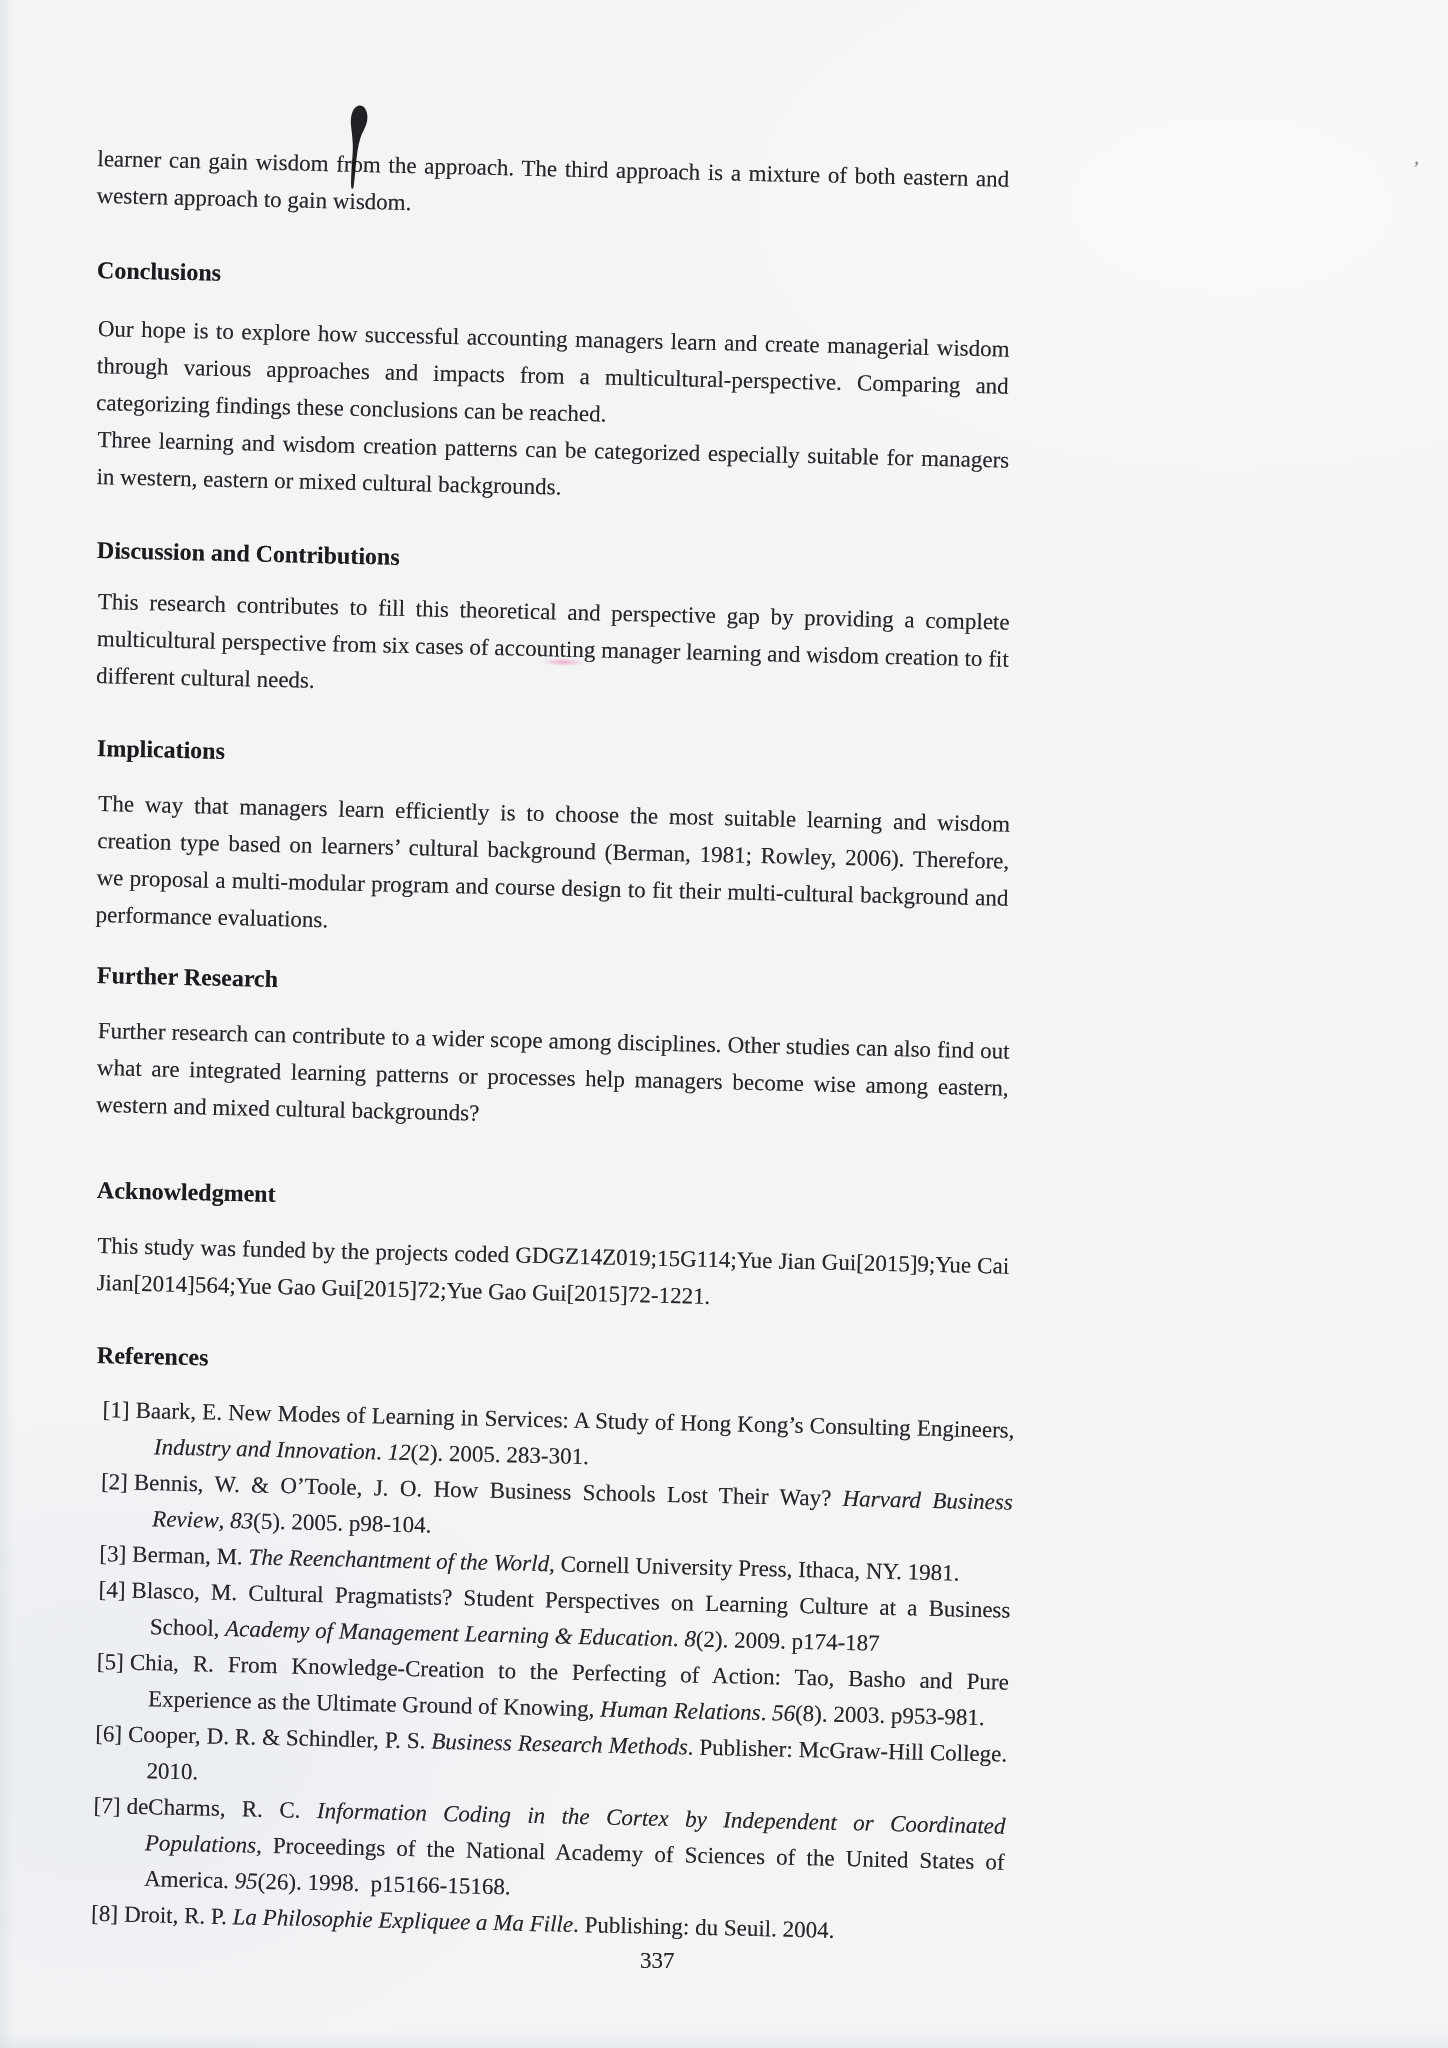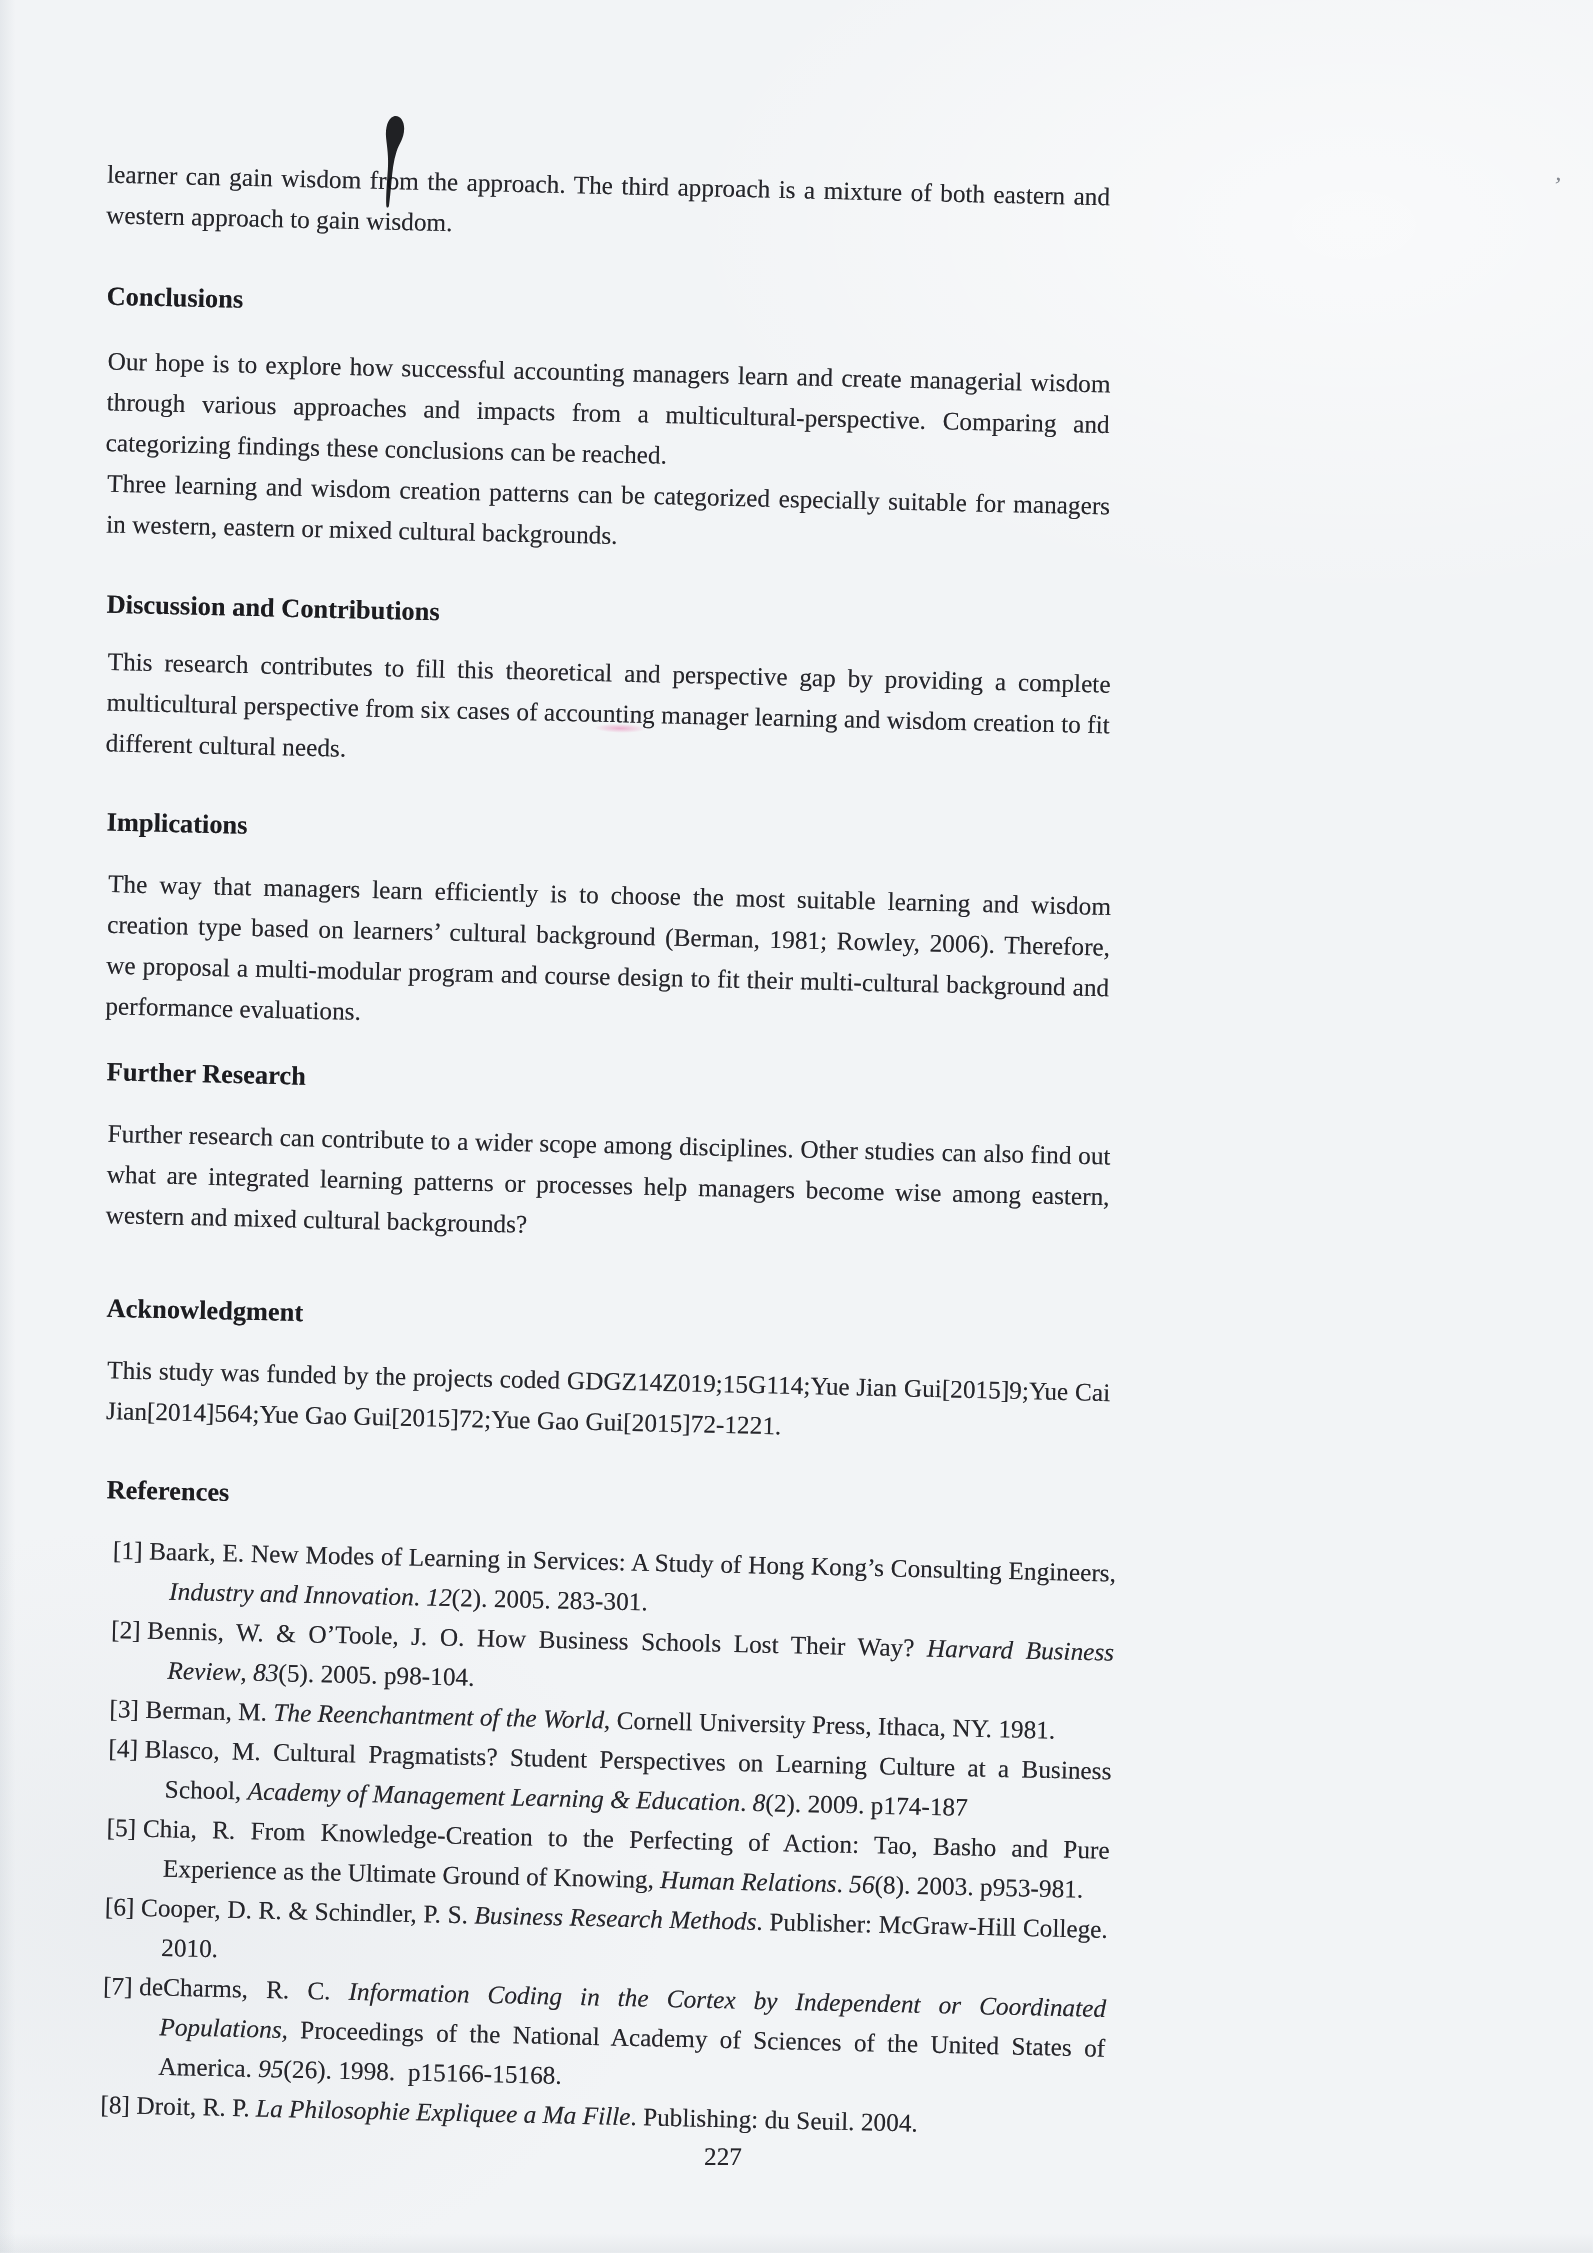--- a/index.html
+++ b/index.html
@@ -83,14 +83,14 @@
       <p class="ref"><span class="ref-marker">[3]</span><span>Berman, M. </span><em>The Reenchantment of the World</em><span>, Cornell University Press, Ithaca, NY. 1981.</span></p>
       <p class="ref"><span class="ref-marker">[4]</span><span>Blasco, M. Cultural Pragmatists? Student Perspectives on Learning Culture at a Business School, </span><em>Academy of Management Learning &amp; Education</em><span>. </span><em>8</em><span>(2). 2009. p174-187</span></p>
       <p class="ref"><span class="ref-marker">[5]</span><span>Chia, R. From Knowledge-Creation to the Perfecting of Action: Tao, Basho and Pure Experience as the Ultimate Ground of Knowing, </span><em>Human Relations</em><span>. </span><em>56</em><span>(8). 2003. p953-981.</span></p>
       <p class="ref"><span class="ref-marker">[6]</span><span>Cooper, D. R. &amp; Schindler, P. S. </span><em>Business Research Methods</em><span>. Publisher: McGraw-Hill College. 2010.</span></p>
       <p class="ref"><span class="ref-marker">[7]</span><span>deCharms, R. C. </span><em>Information Coding in the Cortex by Independent or Coordinated Populations,</em><span> Proceedings of the National Academy of Sciences of the United States of America. </span><em>95</em><span>(26). 1998. p15166-15168.</span></p>
       <p class="ref"><span class="ref-marker">[8]</span><span>Droit, R. P. </span><em>La Philosophie Expliquee a Ma Fille</em><span>. Publishing: du Seuil. 2004.</span></p>
     </div>
 
 </div>
 
-<div class="page-number">227</div>
+<div class="page-number">337</div>
 <div class="edge-artifact">’</div>
 
 </body></html>

